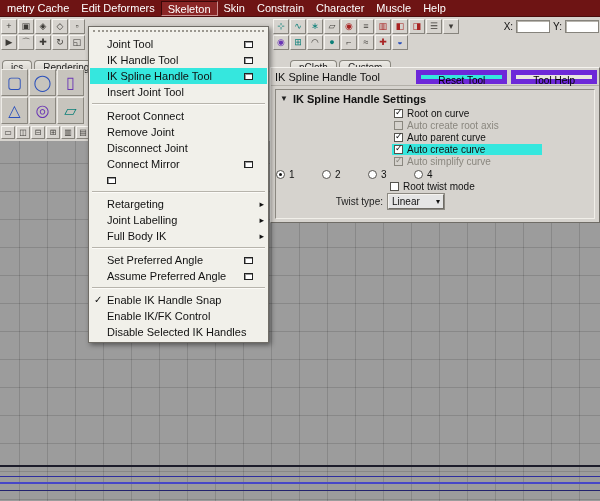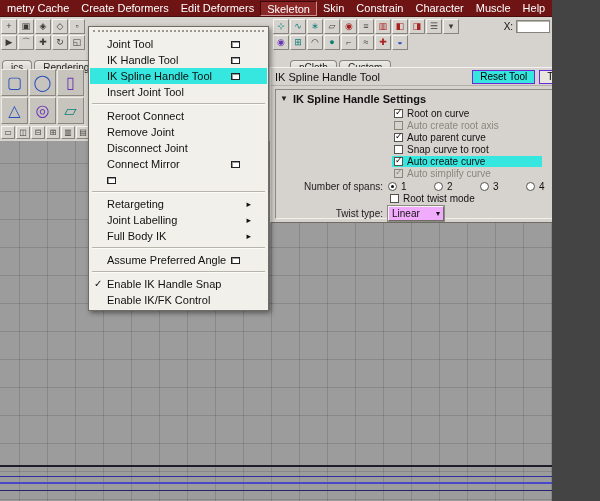--- a/index.html
+++ b/index.html
@@ -1,18 +1,18 @@
 <!DOCTYPE html>
 <html><head>
 <meta charset="utf-8">
 <style>
   * { margin:0; padding:0; box-sizing:border-box; }
   html,body { background:#444; }
   body { font-family:"Liberation Sans", sans-serif; }
-  #screen { position:relative; width:552px; height:501px; background:#d6d3ce; overflow:hidden; font-size:11px; color:#111; }
+  #screen { position:relative; width:600px; height:501px; background:#d6d3ce; overflow:hidden; font-size:11px; color:#111; }
 
   
   #menubar { position:absolute; left:0; top:0; width:600px; height:17px; background:#6e1414;
              border-bottom:1px solid #4a0d0d; display:flex; align-items:center; padding-left:1px; z-index:5; }
   .mb-item { color:#fff; padding:1px 6px; height:15px; line-height:13px; white-space:nowrap; cursor:default; }
   .mb-item.active { background:#8a2626; border:1px solid; border-color:#3a0808 #c98f8f #c98f8f #3a0808; }
 
   
   .iconrow { position:absolute; display:flex; align-items:center; gap:1px; z-index:2; }
   #row1-left  { left:1px;   top:19px; }
@@ -64,22 +64,22 @@
   .scene-line.c1 { top:335px; height:1px; background:#2e2e9e; }
   .scene-line.c2 { top:341px; height:2px; background:#4747c7; }
   .scene-line.c3 { top:349px; height:1px; background:#22226e; }
 
   
   #tool-panel { position:absolute; left:270px; top:67px; width:330px; height:156px; background:#d6d3ce;
                 border:1px solid; border-color:#f5f3ef #6f6c66 #6f6c66 #f5f3ef; z-index:20; font-size:10px; }
   .tp-header { height:18px; display:flex; align-items:center; padding:1px 2px 1px 4px;
                border-bottom:1px solid #b3b0a9; }
   .tp-title { flex:1; font-size:11px; white-space:nowrap; }
-  .panel-btn { height:14px; font-size:10px; line-height:11px; padding:0 7px; margin-left:4px;
-               border:1px solid #6d28d9; background:#e8e6e0; font-family:"Liberation Sans", sans-serif; cursor:default; }
+  .panel-btn { height:14px; font-size:10px; line-height:11px; padding:0 17px; margin-left:4px;
+               border:5px solid #6d28d9; background:#e8e6e0; font-family:"Liberation Sans", sans-serif; cursor:default; }
   .panel-btn.accent { background:#35e7de; }
   #settings { position:absolute; left:4px; right:4px; top:21px; bottom:3px;
               border:1px solid; border-color:#8d8a83 #f1efe9 #f1efe9 #8d8a83; padding-top:1px; }
   #settings-header { height:15px; display:flex; align-items:center; gap:5px; padding-left:4px;
                      font-weight:bold; font-size:11px; cursor:default; }
   #settings-header .tri { font-size:8px; color:#222; }
   .checks { margin-left:116px; margin-top:2px; width:150px; }
   .cbrow { display:flex; align-items:center; gap:4px; height:11px; margin-bottom:1px; padding:0 2px; cursor:default; }
   .cbrow .cb { width:9px; height:9px; flex:none; background:#fff; border:1px solid #55534e; position:relative; }
   .cbrow .cbmark { display:none; position:absolute; left:0; top:-3px; font-size:9px; color:#111; }
@@ -89,51 +89,50 @@
   .cbrow.disabled .cbmark { color:#8a877f; }
   .cbrow.highlighted { background:#35e7de; }
   .frow { display:flex; align-items:center; height:12px; margin-top:1px; }
   .flabel { width:112px; text-align:right; padding-right:5px; color:#222; white-space:nowrap; flex:none; }
   .radios { display:flex; }
   .radiorow { display:flex; align-items:center; gap:4px; width:46px; cursor:default; }
   .radio { width:9px; height:9px; flex:none; border-radius:50%; background:#fff; border:1px solid #55534e; position:relative; }
   .radiorow.selected .radio::after { content:""; position:absolute; left:2px; top:2px; width:3px; height:3px;
                                      border-radius:50%; background:#111; }
   .frow.trow { height:17px; margin-top:0; }
-  .dropdown { min-width:56px; height:15px; background:#f0abfc; border:1px solid;
+  .dropdown { min-width:56px; height:15px; background:#e5e5e5; border:1px solid;
               border-color:#f5f3ef #6f6c66 #6f6c66 #f5f3ef; box-shadow:0 0 0 1px #8d8a83;
               display:flex; align-items:center; padding:0 3px; gap:6px; cursor:default; }
   .dropdown .ddarrow { margin-left:auto; font-size:8px; }
 
   
   #skeleton-menu { position:absolute; left:88px; top:26px; width:181px; background:#f1f0ea;
                    border:1px solid #6f6c66; box-shadow:2px 2px 5px rgba(0,0,0,.45);
                    padding:1px 1px 2px; z-index:30; }
   .tearoff { height:4px; border-top:2px dotted #9a978f; margin:2px 3px 2px; cursor:default; }
-  .menu-item { display:flex; align-items:center; height:16px; line-height:16px; padding:0 16px 0 4px; cursor:default; }
+  .menu-item { display:flex; align-items:center; height:16px; line-height:16px; padding:0 3px 0 4px; cursor:default; }
   .menu-item .check { width:13px; flex:none; font-size:10px; visibility:hidden; }
   .menu-item.checkmark .check { visibility:visible; }
   .menu-item .mlabel { flex:1; font-size:11px; color:#111; white-space:nowrap; }
   .menu-item .optbox { width:9px; height:7px; flex:none; margin-right:2px; background:#fff;
                        border:1px solid #222; box-shadow:inset 1px 1px 0 #999; visibility:hidden; }
   .menu-item.option-box .optbox { visibility:visible; }
   .menu-item .subarrow { width:9px; flex:none; text-align:right; font-size:9px; visibility:hidden; }
   .menu-item.submenu .subarrow { visibility:visible; }
   .menu-item.highlighted { background:#35e7de; }
   .menu-item.separator { height:2px; margin:3px 2px; padding:0; border-top:1px solid #b7b4ac; border-bottom:1px solid #fcfbf8; }
 </style>
 </head>
 <body>
 
 <div id="screen">
 
   <div id="menubar">
 
   <div class="mb-item">metry Cache</div>
-      <div class="mb-item">Create Deformers</div>
       <div class="mb-item">Edit Deformers</div>
       <div class="mb-item active">Skeleton</div>
       <div class="mb-item">Skin</div>
       <div class="mb-item">Constrain</div>
       <div class="mb-item">Character</div>
       <div class="mb-item">Muscle</div>
       <div class="mb-item">Help</div>
     </div>
 
   <div class="iconrow" id="row1-left">
@@ -254,39 +253,34 @@
           <label class="cbrow disabled">
             <span class="cb"></span>
             <span class="cblabel">Auto create root axis</span>
           </label>
           <label class="cbrow checked">
             <span class="cb">
               <span class="cbmark">✓</span>
             </span>
             <span class="cblabel">Auto parent curve</span>
           </label>
-          <label class="cbrow">
-            <span class="cb"></span>
-            <span class="cblabel">Snap curve to root</span>
-          </label>
           <label class="cbrow checked highlighted">
             <span class="cb">
               <span class="cbmark">✓</span>
             </span>
             <span class="cblabel">Auto create curve</span>
           </label>
           <label class="cbrow checked disabled">
             <span class="cb">
               <span class="cbmark">✓</span>
             </span>
             <span class="cblabel">Auto simplify curve</span>
           </label>
         </div>
       <div class="frow">
-        <span class="flabel">Number of spans:</span>
         <div class="radios">
 
         <label class="radiorow selected">
               <span class="radio"></span>
               <span class="rlabel">1</span>
             </label>
             <label class="radiorow">
               <span class="radio"></span>
               <span class="rlabel">2</span>
             </label>
@@ -408,20 +402,26 @@
           <span class="subarrow">▸</span>
         </div>
         <div class="menu-item separator">
           
           
           
           
         </div>
         <div class="menu-item option-box">
           <span class="check">✓</span>
+          <span class="mlabel">Set Preferred Angle</span>
+          <span class="optbox"></span>
+          <span class="subarrow">▸</span>
+        </div>
+        <div class="menu-item option-box">
+          <span class="check">✓</span>
           <span class="mlabel">Assume Preferred Angle</span>
           <span class="optbox"></span>
           <span class="subarrow">▸</span>
         </div>
         <div class="menu-item separator">
           
           
           
           
         </div>
@@ -430,16 +430,22 @@
           <span class="mlabel">Enable IK Handle Snap</span>
           <span class="optbox"></span>
           <span class="subarrow">▸</span>
         </div>
         <div class="menu-item">
           <span class="check">✓</span>
           <span class="mlabel">Enable IK/FK Control</span>
           <span class="optbox"></span>
           <span class="subarrow">▸</span>
         </div>
+        <div class="menu-item">
+          <span class="check">✓</span>
+          <span class="mlabel">Disable Selected IK Handles</span>
+          <span class="optbox"></span>
+          <span class="subarrow">▸</span>
+        </div>
       </div>
   </div>
 
 </div>
 
 </body></html>

